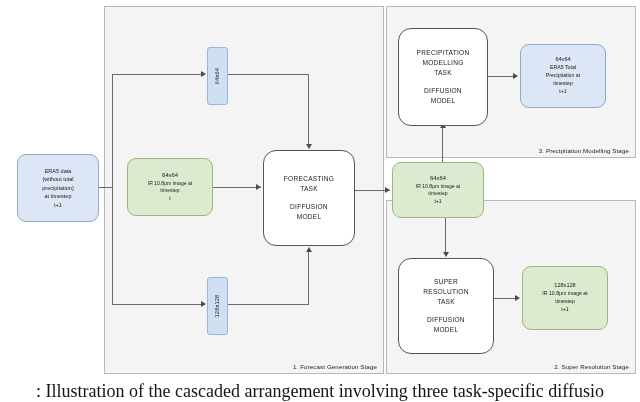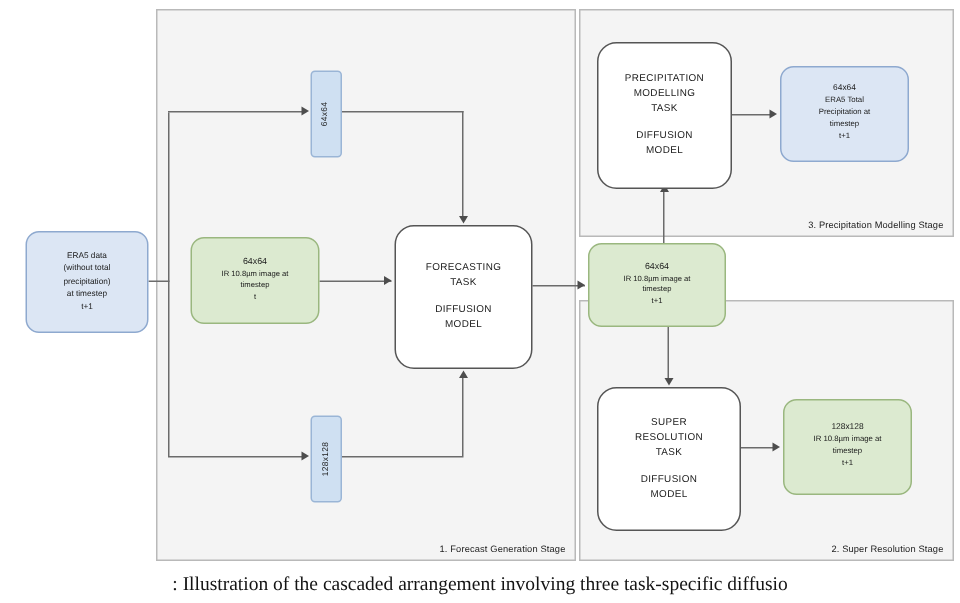--- a/index.html
+++ b/index.html
@@ -68,21 +68,21 @@
   .arrow{position:absolute;width:0;height:0;}
   .ar-r{border-top:3.2px solid transparent;border-bottom:3.2px solid transparent;
         border-left:5px solid #4d4d4d;}
   .ar-u{border-left:3.2px solid transparent;border-right:3.2px solid transparent;
         border-bottom:5px solid #4d4d4d;}
   .ar-d{border-left:3.2px solid transparent;border-right:3.2px solid transparent;
         border-top:5px solid #4d4d4d;}
 
   
   #caption{position:absolute;left:0;top:381px;width:640px;
-           font-family:"Liberation Serif",serif;font-size:13px;
+           font-family:"Liberation Serif",serif;font-size:18px;
            color:#141414;text-align:center;white-space:nowrap;
            overflow:hidden;}
 </style>
 </head>
 <body>
 
 <div id="canvas">
 
   <div class="panel" id="panel-forecast">
     <div class="panel-label">1. Forecast Generation Stage</div>

